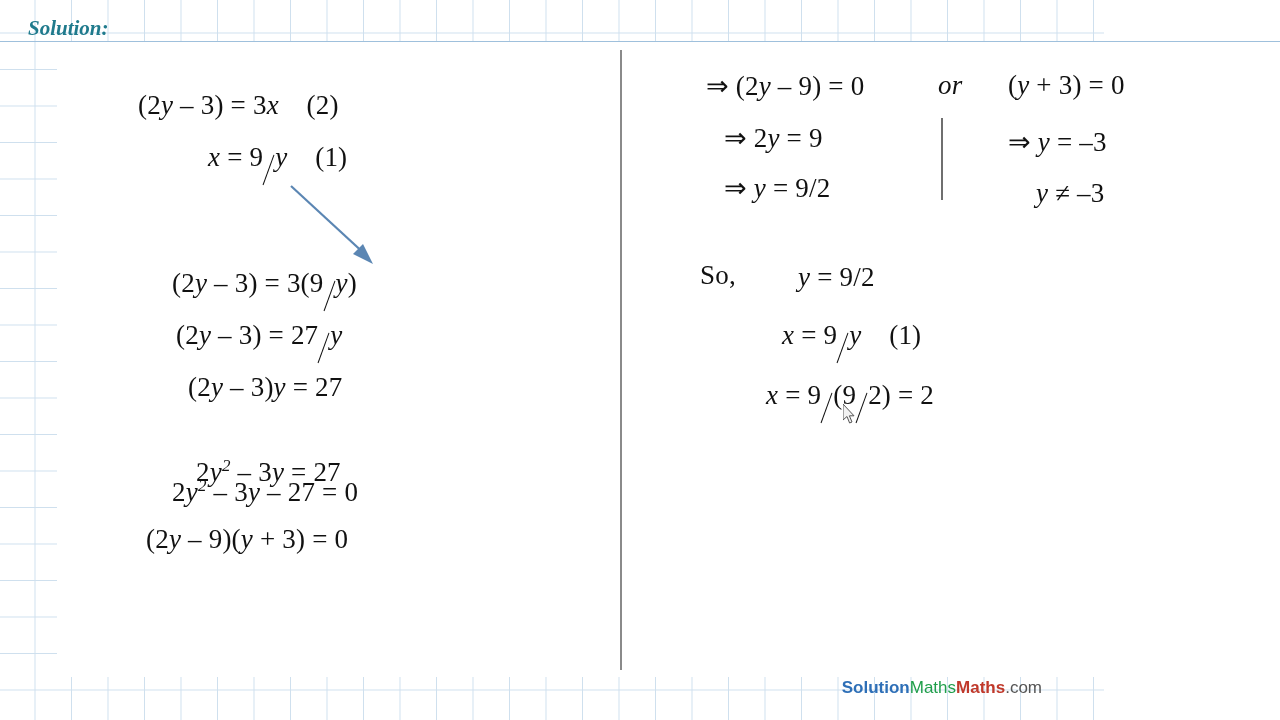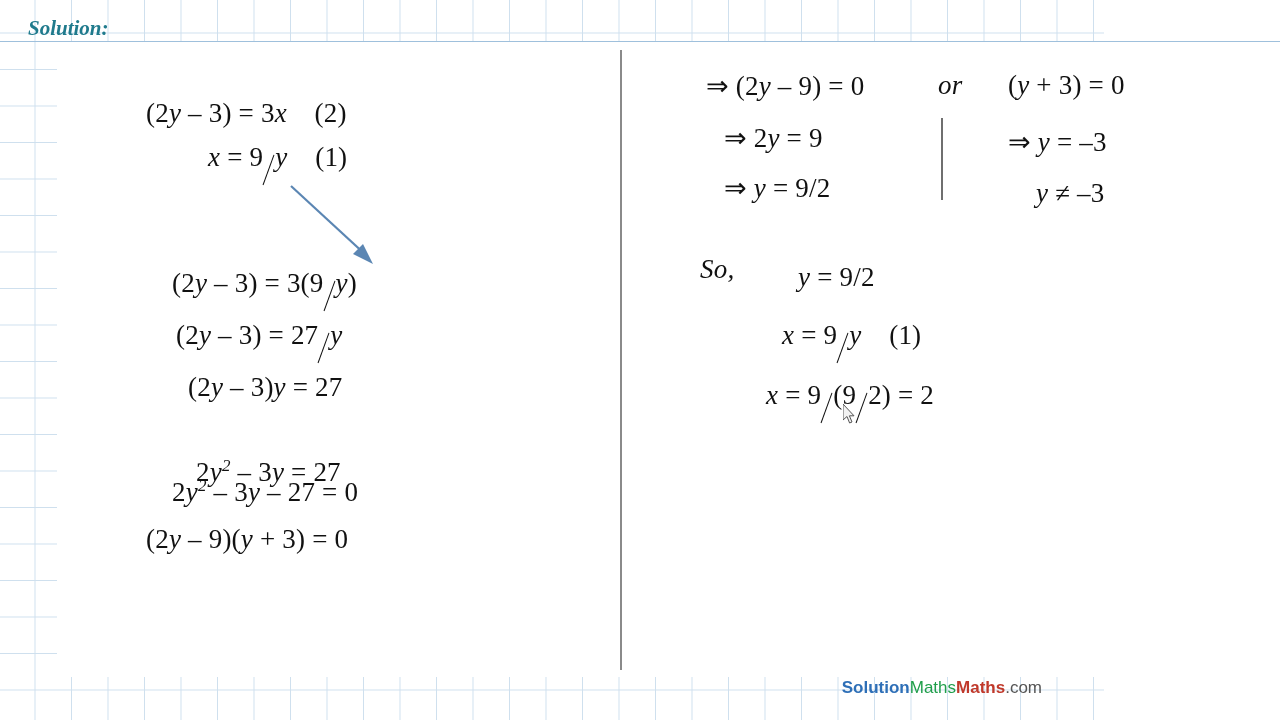--- a/index.html
+++ b/index.html
@@ -159,21 +159,21 @@
   <div id="whiteboard"></div>
 
   <div id="top-rule"></div>
 
   <div id="solution-heading">
     <span>Solution</span><span class="colon">:</span>
   </div>
 
   <div id="divider"></div>
 
-  <div class="math" style="left:138px; top:98px;margin-left:8px;">
+  <div class="math" style="left:138px; top:90px;">
     (2<i>y</i> – 3) = 3<i>x</i> &nbsp;&nbsp;&nbsp;(2)
   </div>
 
   <div class="math" style="left:208px; top:142px;">
     <i>x</i> = 9<span class="sl"></span><i>y</i> &nbsp;&nbsp;&nbsp;(1)
   </div>
 
   <svg id="arrow-svg" viewBox="0 0 110 95">
     <line x1="6" y1="6" x2="82" y2="76" stroke="#5b86b3" stroke-width="2.2"></line>
     <polygon points="88,84 68,74 78,64" fill="#5b86b3"></polygon>
@@ -222,21 +222,21 @@
     ⇒ <i>y</i> = 9/2
   </div>
 
   <div class="math" style="left:1008px; top:126px;">
     ⇒ <i>y</i> = –3
   </div>
   <div class="math" style="left:1036px; top:178px;">
     <i>y</i> ≠ –3
   </div>
 
-  <div class="math" style="left:700px; top:254px; font-style:italic;">
+  <div class="math" style="left:700px; top:260px; ">
     So,
   </div>
   <div class="math" style="left:798px; top:262px;">
     <i>y</i> = 9/2
   </div>
 
   <div class="math" style="left:782px; top:320px;">
     <i>x</i> = 9<span class="sl"></span><i>y</i> &nbsp;&nbsp;&nbsp;(1)
   </div>
 

